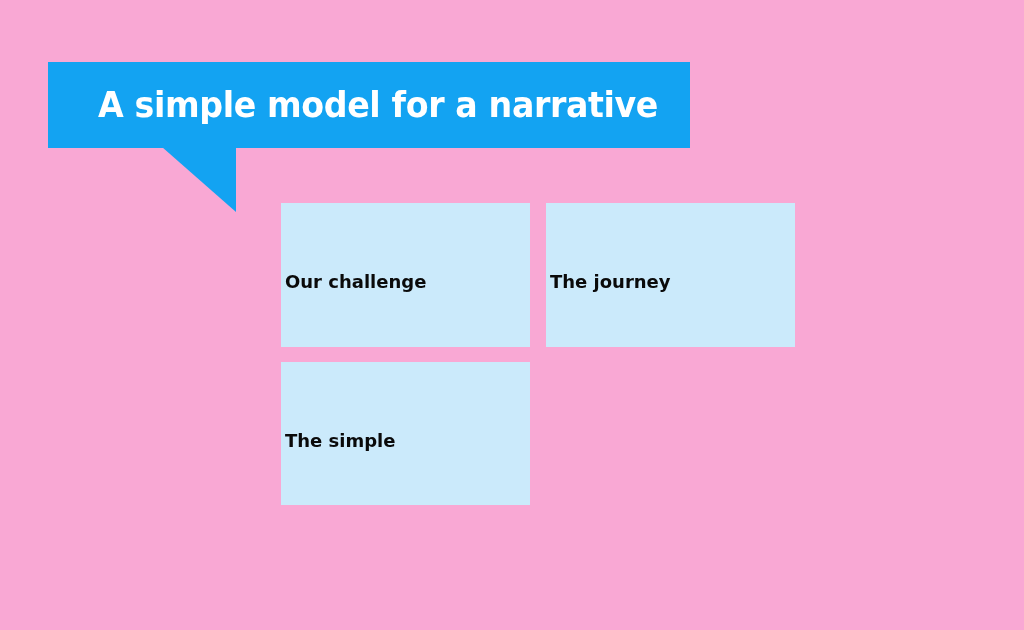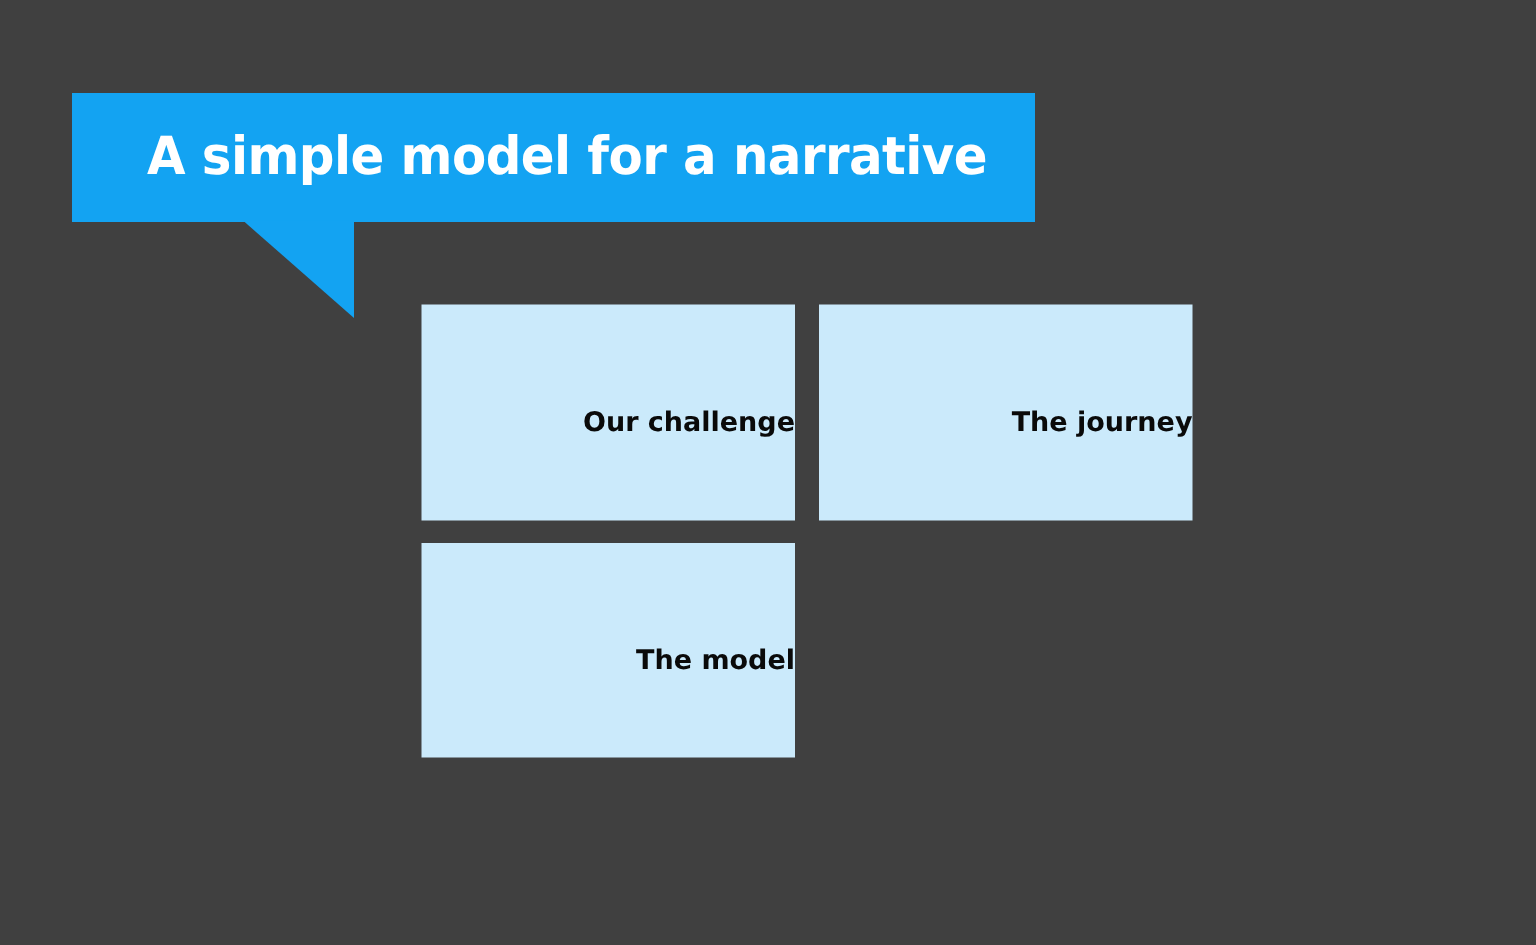--- a/index.html
+++ b/index.html
@@ -12,21 +12,21 @@
     height: 630px;
     background: #ffffff;
     font-family: "Liberation Sans", sans-serif;
     overflow: hidden;
   }
 
   #slide {
     position: relative;
     width: 1024px;
     height: 630px;
-    background: #404040;
+    background: #f9a8d4;
   }
 
   
   .bubble-wrap {
     position: absolute;
     left: 48px;
     top: 62px;
     width: 642px;
     height: 150px;
   }
@@ -80,21 +80,21 @@
 
   .cell {
     background: #cbeafb;
     position: relative;
   }
 
   .cell-label {
     position: absolute;
     left: 4px;
     right: 0;
-    text-align: right;
+    text-align: left;
     color: #0a0a0a;
     font-family: "DejaVu Sans", "Liberation Sans", sans-serif;
     font-weight: bold;
     font-size: 18px;
     line-height: 1;
     white-space: nowrap;
   }
 
   
   .cell-challenge   .cell-label { top: 70px; }
@@ -124,18 +124,18 @@
     <div class="cell cell-challenge">
       <span class="cell-label">Our challenge</span>
     </div>
 
 
     <div class="cell cell-journey">
       <span class="cell-label">The journey</span>
     </div>
 
     <div class="cell cell-price">
-      <span class="cell-label">The model</span>
+      <span class="cell-label">The simple</span>
     </div>
 
   </div>
 
 </div>
 
 </body></html>

